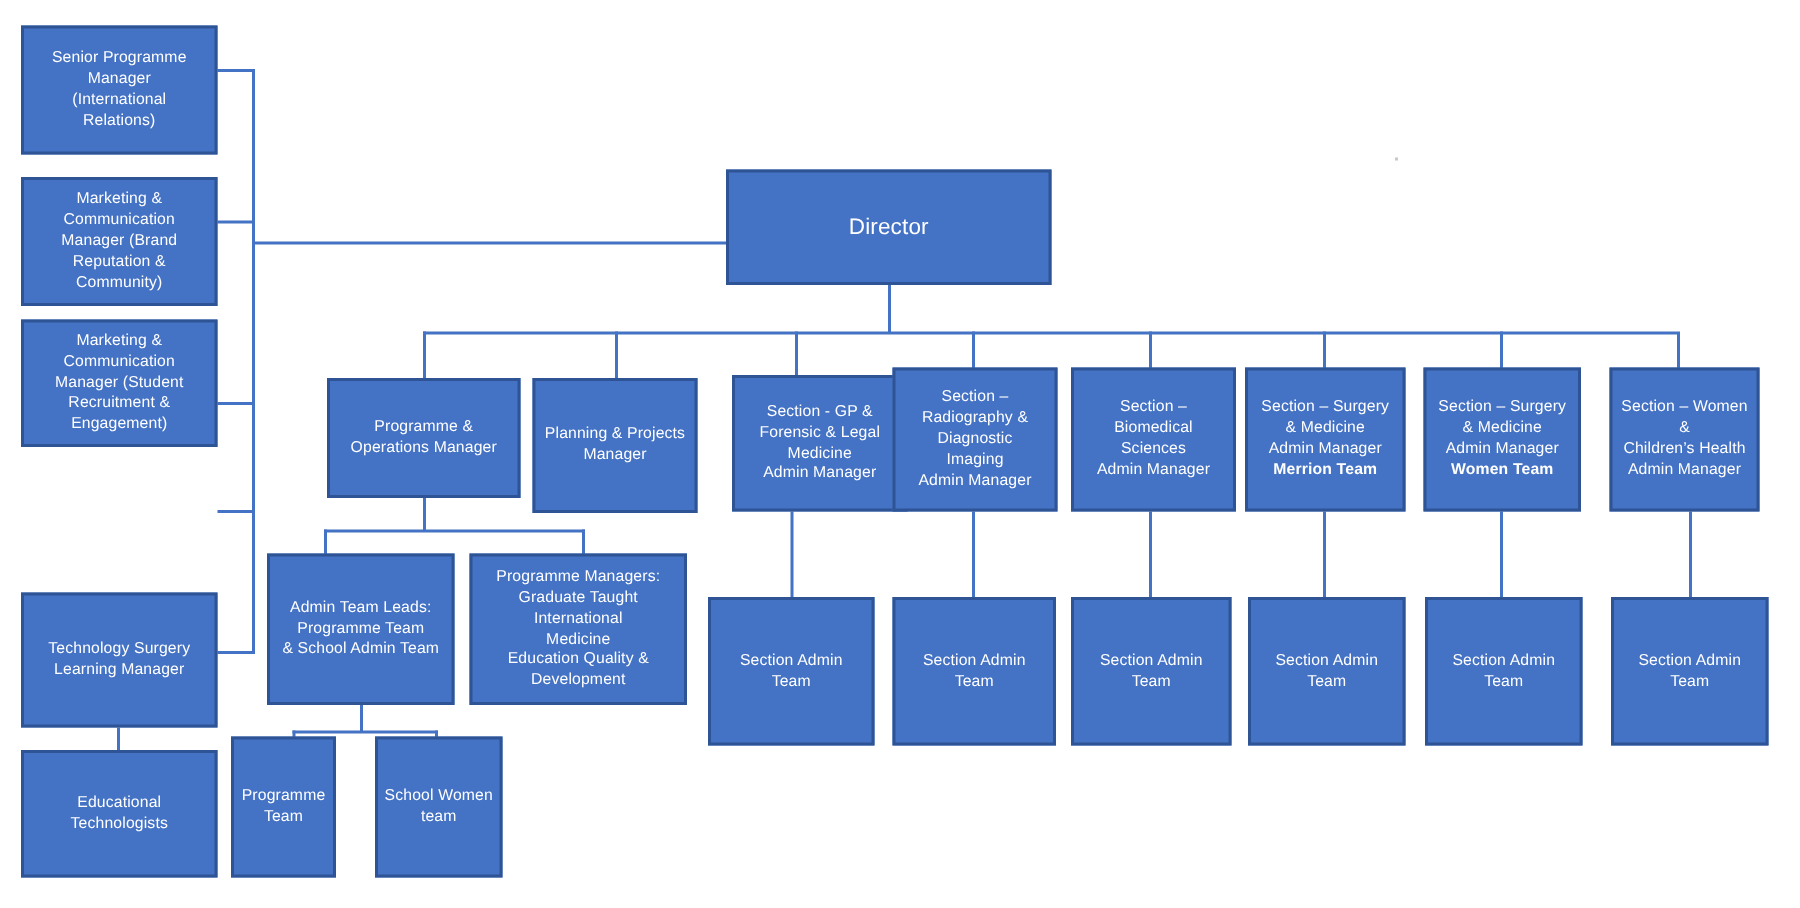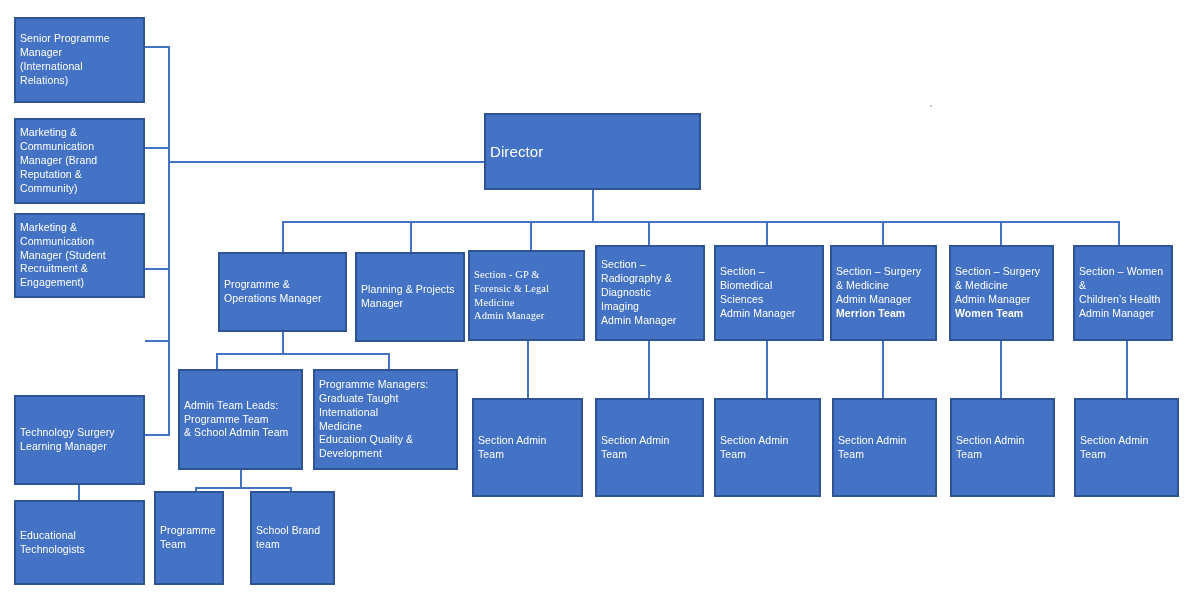--- a/index.html
+++ b/index.html
@@ -20,20 +20,21 @@
   }
   .node {
     position: absolute;
     background: #4472C4;
     border: 2px solid #2F5496;
     box-sizing: border-box;
     color: #ffffff;
     display: flex;
     align-items: center;
     justify-content: center;
+    text-align: center;
     line-height: 1.32;
     font-size: 10.5px;
     padding: 2px 4px;
     letter-spacing: 0.1px;
   }
   .node .label {
     display: block;
     width: 100%;
     white-space: pre-line;
   }
@@ -144,21 +145,21 @@
   <div class="node" style="left:218px; top:252px; width:129px; height:80px;">
     <span class="label">Programme &amp;
 Operations Manager</span>
   </div>
 
   <div class="node" style="left:355px; top:252px; width:110px; height:90px;">
     <span class="label">Planning &amp; Projects
 Manager</span>
   </div>
 
-  <div class="node" style="left:468px; top:250px; width:117px; height:91px;font-family:Liberation Serif, serif;">
+  <div class="node" style="left:488px; top:250px; width:117px; height:91px;">
     <span class="label">Section - GP &amp;
 Forensic &amp; Legal
 Medicine
 Admin Manager</span>
   </div>
 
   <div class="node" style="left:595px; top:245px; width:110px; height:96px;">
     <span class="label">Section –
 Radiography &amp;
 Diagnostic
@@ -205,21 +206,21 @@
 Education Quality &amp;
 Development</span>
   </div>
 
   <div class="node" style="left:154px; top:491px; width:70px; height:94px;">
     <span class="label">Programme
 Team</span>
   </div>
 
   <div class="node" style="left:250px; top:491px; width:85px; height:94px;">
-    <span class="label">School Brand
+    <span class="label">School Women
 team</span>
   </div>
 
   <div class="node" style="left:472px; top:398px; width:111px; height:99px;">
     <span class="label">Section Admin
 Team</span>
   </div>
 
   <div class="node" style="left:595px; top:398px; width:109px; height:99px;">
     <span class="label">Section Admin

